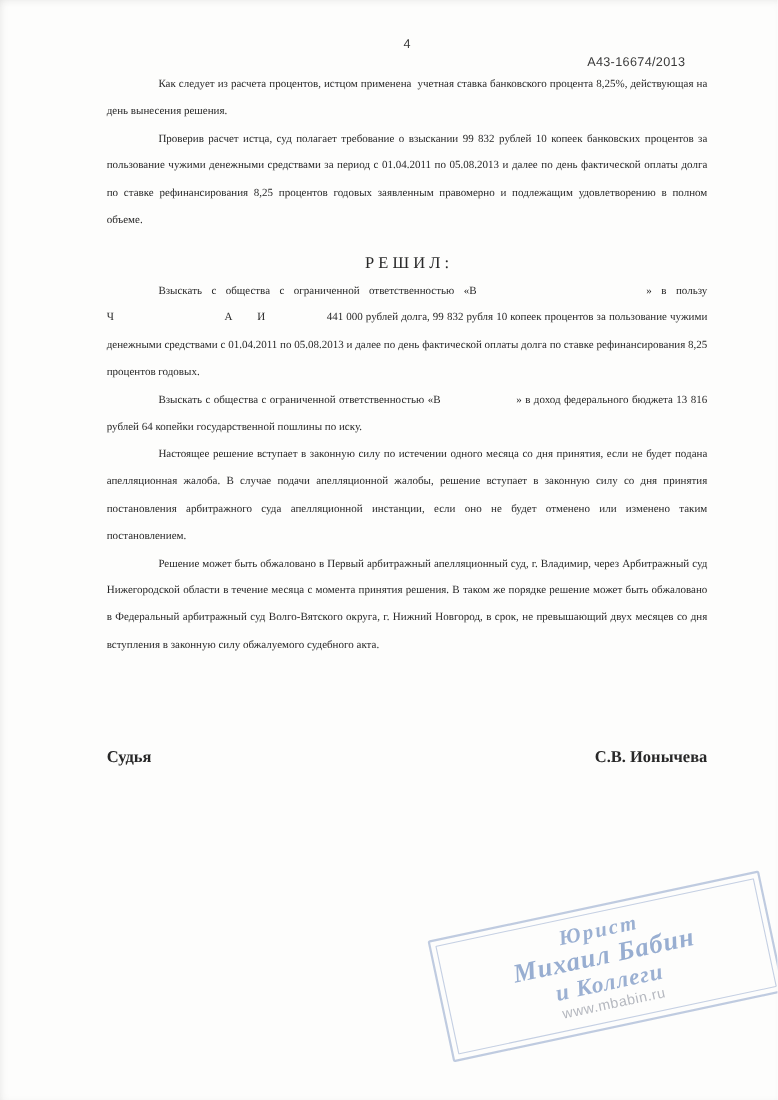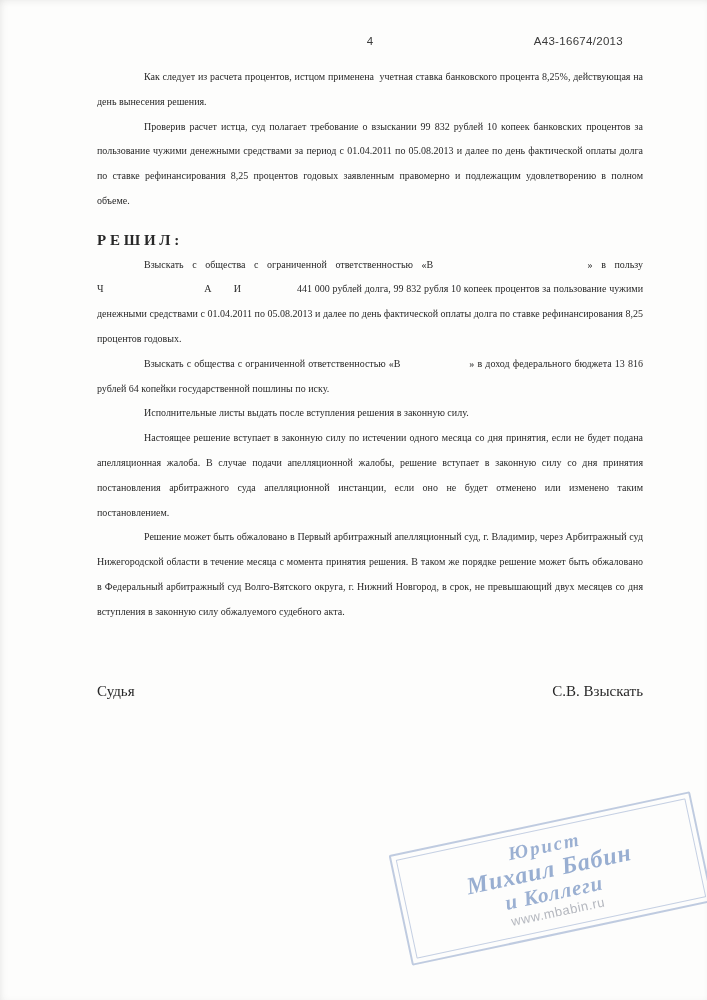--- a/index.html
+++ b/index.html
@@ -20,42 +20,43 @@
     height:18px;
     margin-bottom:12px;
     font-family:"Liberation Sans","DejaVu Sans",sans-serif;
     font-size:11.5px;
     color:#3a3a3a;
   }
   .pageheader .pnum{
     position:absolute;left:50%;transform:translateX(-50%);top:0;
   }
   .pageheader .casenum{
-    position:absolute;right:20px;top:0;letter-spacing:.3px;text-align:center;
+    position:absolute;right:20px;top:16px;letter-spacing:.3px;text-align:center;
   }
   .body-text p{
     margin:0;
     font-size:10px;
     line-height:24.8px;
     text-align:justify;
     text-indent:47px;
   }
   h2.resolution{
     margin:14px 0 0 0;
     font-size:15px;
     line-height:24.8px;
-    font-weight:bold;
+    font-weight:normal;
+    text-align:center;
     color:#282828;
   }
   .sig-row{
-    margin-top:54px;
+    margin-top:77px;
     display:flex;
     justify-content:space-between;
     font-size:15px;
-    font-weight:normal;
+    font-weight:bold;
     line-height:24px;
     position:relative;
     z-index:2;
   }
   .body-text{position:relative;z-index:2;}
   .stamp{
     position:absolute;
     left:397px;top:822px;
     width:308px;height:113px;
     transform:rotate(-12deg);
@@ -103,27 +104,26 @@
   </header>
 
   <div class="body-text">
     <p>Как следует из расчета процентов, истцом применена&nbsp; учетная ставка банковского процента 8,25%, действующая на день вынесения решения.</p>
     <p>Проверив расчет истца, суд полагает требование о взыскании 99 832 рублей 10 копеек банковских процентов за пользование чужими денежными средствами за период с 01.04.2011 по 05.08.2013 и далее по день фактической оплаты долга по ставке рефинансирования 8,25 процентов годовых заявленным правомерно и подлежащим удовлетворению в полном объеме.</p>
 
     <h2 class="resolution">Р Е Ш И Л :</h2>
 
     <p>Взыскать с общества с ограниченной ответственностью «В&nbsp;&nbsp;&nbsp;&nbsp;&nbsp;&nbsp;&nbsp;&nbsp;&nbsp;&nbsp;&nbsp;&nbsp;&nbsp;&nbsp;&nbsp;&nbsp;&nbsp;&nbsp;» в пользу Ч&nbsp;&nbsp;&nbsp;&nbsp;&nbsp;&nbsp;&nbsp;&nbsp;&nbsp;&nbsp;&nbsp;&nbsp;&nbsp;&nbsp;&nbsp;&nbsp;&nbsp;&nbsp;&nbsp;&nbsp;&nbsp;&nbsp;&nbsp;&nbsp;&nbsp;&nbsp;&nbsp;&nbsp;&nbsp;&nbsp;&nbsp;&nbsp;&nbsp;&nbsp;&nbsp;&nbsp;А&nbsp;&nbsp;&nbsp;&nbsp;&nbsp;&nbsp;&nbsp;&nbsp;И&nbsp;&nbsp;&nbsp;&nbsp;&nbsp;&nbsp;&nbsp;&nbsp;&nbsp;&nbsp;&nbsp;&nbsp;&nbsp;&nbsp;&nbsp;&nbsp;&nbsp;&nbsp;&nbsp;&nbsp;441 000 рублей долга, 99 832 рубля 10 копеек процентов за пользование чужими денежными средствами с 01.04.2011 по 05.08.2013 и далее по день фактической оплаты долга по ставке рефинансирования 8,25 процентов годовых.</p>
     <p>Взыскать с общества с ограниченной ответственностью «В&nbsp;&nbsp;&nbsp;&nbsp;&nbsp;&nbsp;&nbsp;&nbsp;&nbsp;&nbsp;&nbsp;&nbsp;&nbsp;&nbsp;&nbsp;&nbsp;&nbsp;&nbsp;&nbsp;&nbsp;&nbsp;&nbsp;» в доход федерального бюджета 13 816 рублей 64 копейки государственной пошлины по иску.</p>
-    <p>Исполнительные листы выдать после вступления решения в законную силу.</p>
     <p>Настоящее решение вступает в законную силу по истечении одного месяца со дня принятия, если не будет подана апелляционная жалоба. В случае подачи апелляционной жалобы, решение вступает в законную силу со дня принятия постановления арбитражного суда апелляционной инстанции, если оно не будет отменено или изменено таким постановлением.</p>
     <p>Решение может быть обжаловано в Первый арбитражный апелляционный суд, г. Владимир, через Арбитражный суд Нижегородской области в течение месяца с момента принятия решения. В таком же порядке решение может быть обжаловано в Федеральный арбитражный суд Волго-Вятского округа, г. Нижний Новгород, в срок, не превышающий двух месяцев со дня вступления в законную силу обжалуемого судебного акта.</p>
 
     <div class="sig-row">
       <span>Судья</span>
-      <span>С.В. Взыскать</span>
+      <span>С.В. Ионычева</span>
     </div>
   </div>
 
   <div class="stamp">
     <div class="s1">Юрист</div>
     <div class="s2">Михаил Бабин</div>
     <div class="s3">и Коллеги</div>
     <div class="s4">www.mbabin.ru</div>
   </div>
 

